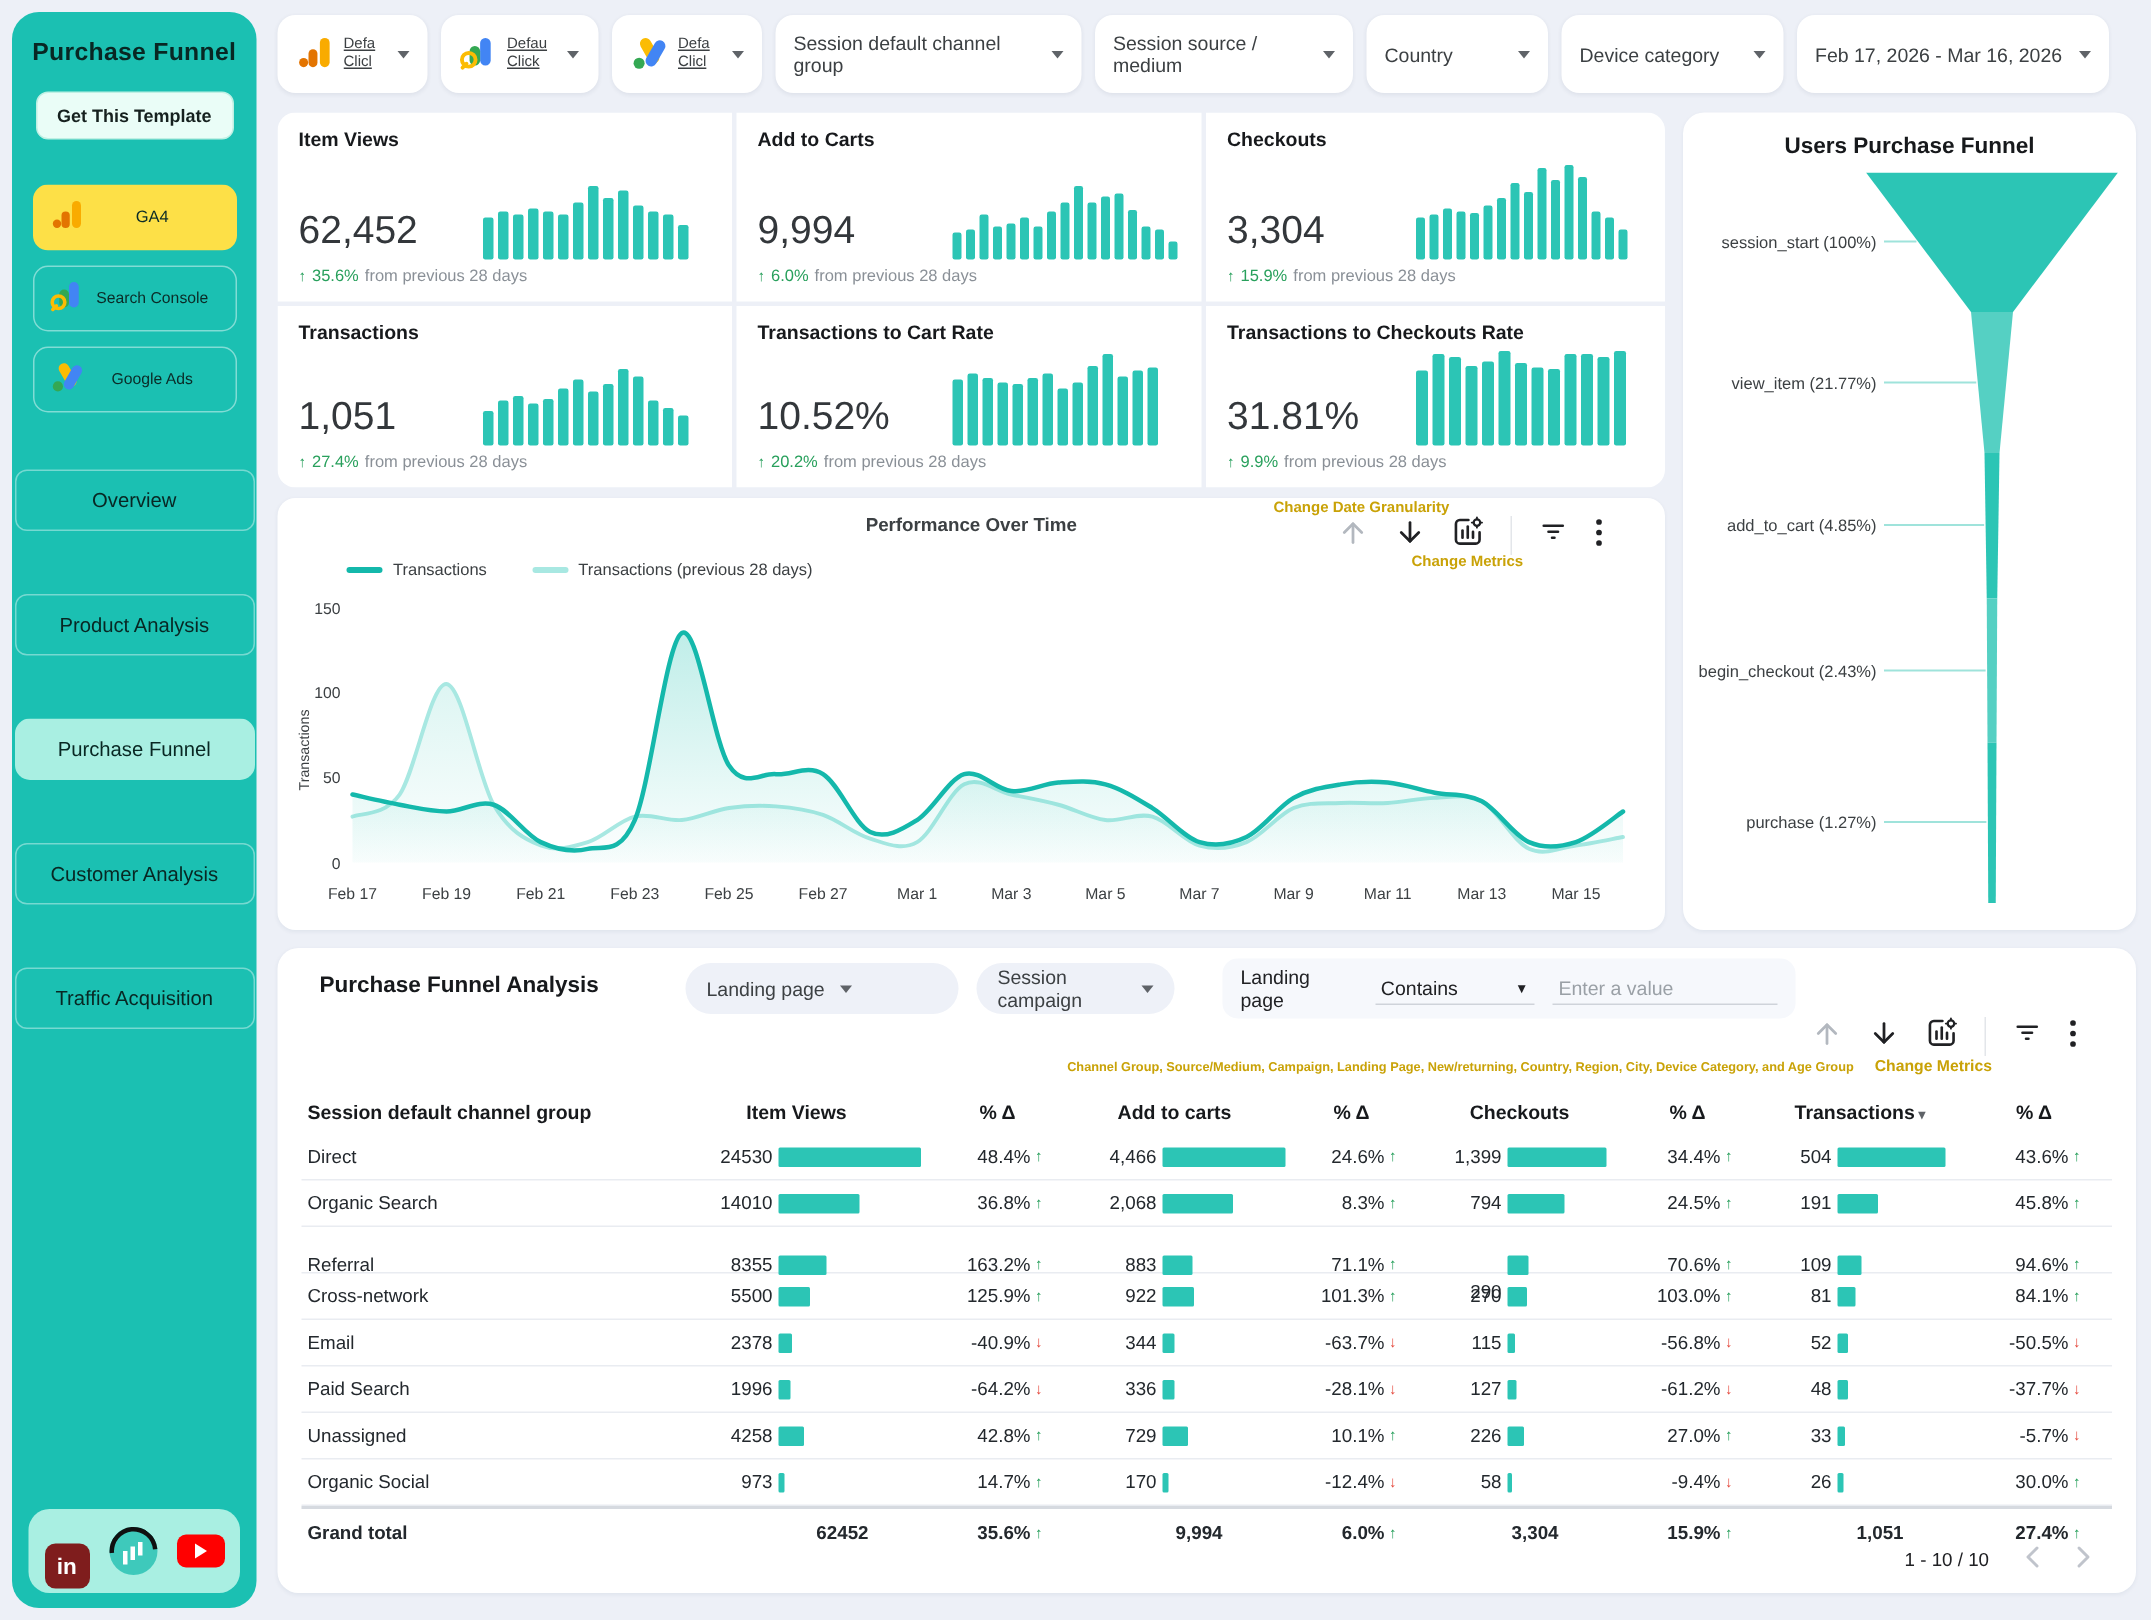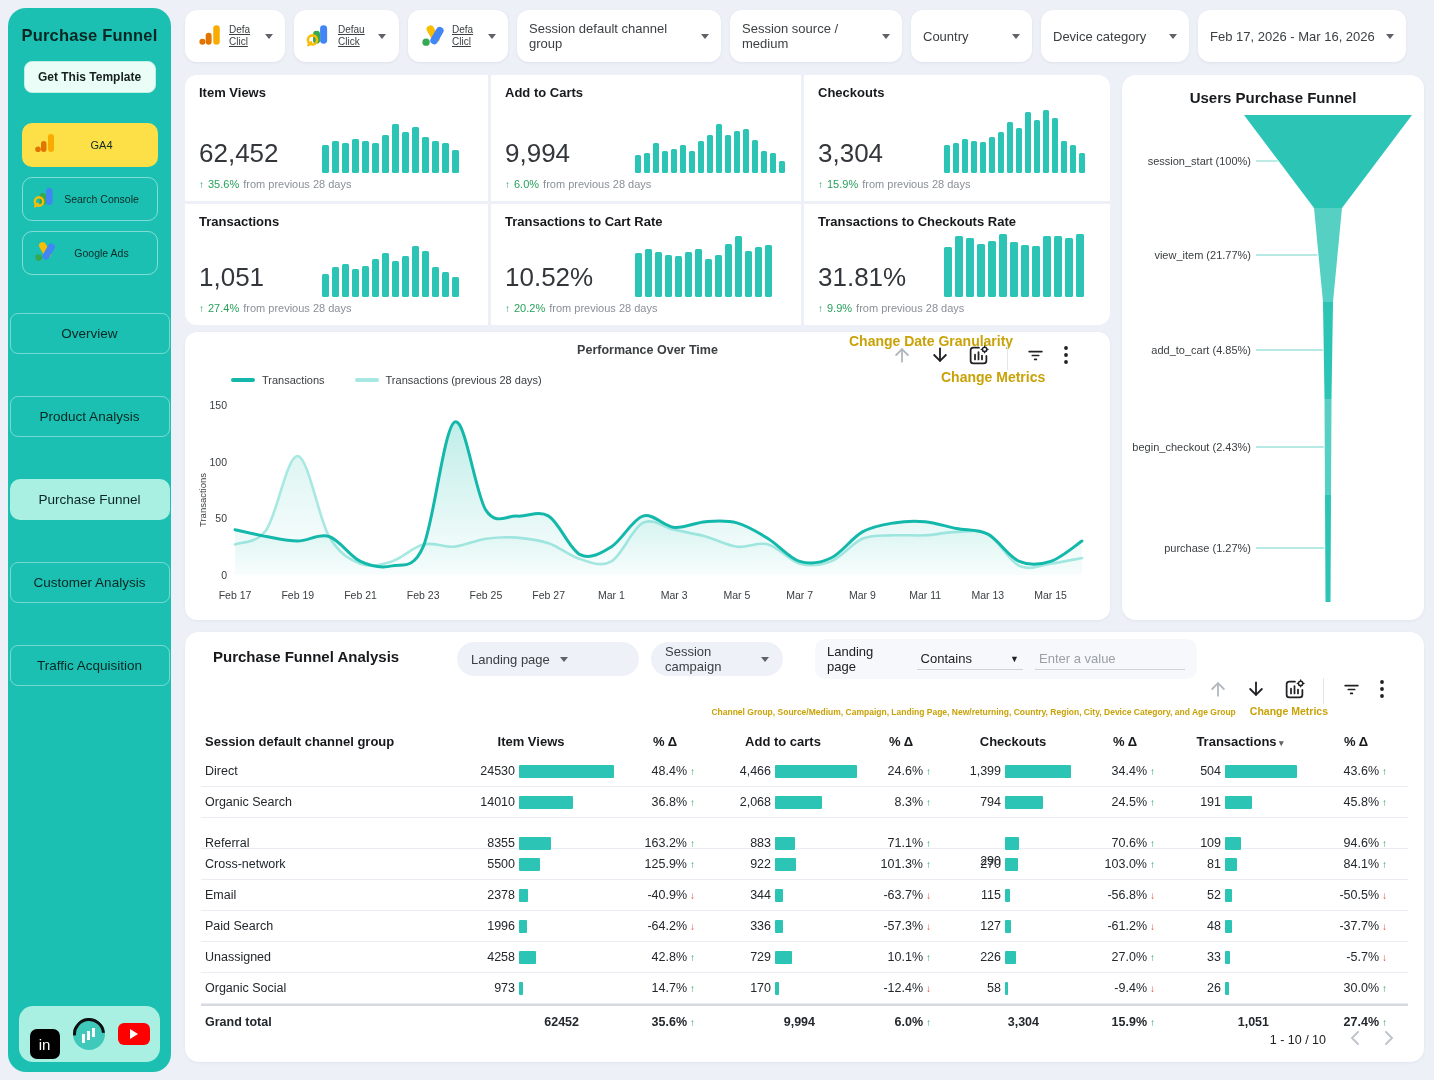--- a/index.html
+++ b/index.html
@@ -20,21 +20,21 @@
   .sb-src{ width:136px; height:44px; border-radius:10px; display:flex; align-items:center; padding:0 10px; margin-top:10px;
     border:1px solid rgba(255,255,255,.45); cursor:pointer;}
   .sb-src.active{ background:#fde047; border-color:transparent; }
   .sb-src .lbl{ flex:1; text-align:center; font-size:11px; color:#0b2b27; }
   .sb-nav{ width:160px; height:41px; border:1px solid rgba(255,255,255,.4); border-radius:8px;
     display:flex; align-items:center; justify-content:center; font-size:13.5px; color:#082723; margin-top:42px; cursor:pointer;}
   .sb-nav.first{ margin-top:38px; }
   .sb-nav.active{ background:#a9efe2; border-color:transparent; border-radius:10px; }
   .sb-social{ position:absolute; bottom:10px; left:11px; width:141px; height:56px; background:#a9efe2;
     border-radius:14px; display:flex; align-items:center; justify-content:center; gap:13px;}
-  .li-icon{ width:30px; height:30px; background:#000000; border-radius:7px; color:#fff; font-weight:normal;
+  .li-icon{ width:30px; height:30px; background:#7f1d1d; border-radius:7px; color:#fff; font-weight:bold;
     font-size:15px; display:flex; align-items:center; justify-content:center; cursor:pointer;margin-top:20px;}
   .brand-icon{ position:relative; width:32px; height:32px; border-radius:50%; background:#3ec9bb; cursor:pointer;}
   .brand-icon::before{ content:""; position:absolute; inset:0; border-radius:50%;
     border:3px solid #101010; border-right-color:transparent; border-bottom-color:transparent; transform:rotate(40deg);}
   .brand-icon .bars{ position:absolute; left:14px; top:13px; width:3px; height:9px; background:#fff;
     box-shadow:-5px 3px 0 0 #fff, 5px -3px 0 0 #fff;}
   .yt-icon{ width:32px; height:22px; background:#f00; border-radius:6px; display:flex; align-items:center; justify-content:center; cursor:pointer;}
   .yt-icon::after{ content:""; width:0; height:0; border-left:8px solid #fff; border-top:5px solid transparent; border-bottom:5px solid transparent;}
   
   .topbar{ position:absolute; left:185px; top:10px; display:flex; gap:9px; height:52px;}
@@ -55,21 +55,21 @@
   .sc-delta .pos{ color:#28a05c; }
   .spark{ position:absolute; right:14px; bottom:28px; width:152px; height:66px; display:flex; align-items:flex-end; gap:3px;}
   .spark i{ background:#2cc5b5; border-radius:1.5px; flex:none; display:block;}
   
   .perf{ position:absolute; left:185px; top:332px; width:925px; height:288px; background:#fff; border-radius:12px;
     box-shadow:0 1px 3px rgba(23,43,77,.06);}
   .perf-title{ position:absolute; top:11px; left:0; right:0; text-align:center; font-size:12.5px; font-weight:bold; color:#3c4043;}
   .toolbar{ display:flex; align-items:center; gap:18px;}
   .perf .toolbar{ position:absolute; top:12px; left:707px;}
   .tdiv{ width:1px; height:26px; background:#e3e6ea;}
-  .anno{ color:#c9a207; font-weight:bold; font-size:14px; position:absolute; white-space:nowrap;text-align:right;}
+  .anno{ color:#c9a207; font-weight:bold; font-size:10px; position:absolute; white-space:nowrap;text-align:right;}
   .perf .anno-top{ top:1px; left:664px;}
   .perf .anno-bottom{ top:37px; left:756px;}
   .legend{ position:absolute; top:42px; left:46px; display:flex; gap:30px; align-items:center; font-size:11px; color:#3c4043;}
   .legend .sw{ width:24px; height:3.5px; border-radius:2px; margin-right:7px; display:inline-block;}
   .legend .item{ display:flex; align-items:center;}
   
   .funnelcard{ position:absolute; left:1122px; top:75px; width:302px; height:545px; background:#fff; border-radius:14px;
     box-shadow:0 1px 3px rgba(23,43,77,.06);}
   .fn-title{ text-align:center; padding-top:14px; font-size:15px; font-weight:bold; color:#17191c;}
   
@@ -736,21 +736,21 @@
           </div>
           <div class="c-delta">
             <span>-64.2%</span>
             <span class="arr down">↓</span>
           </div>
           <div class="c-metric">
             <span class="num" style="width: 52px;">336</span>
             <span class="bar" style="width: 7.7px;"></span>
           </div>
           <div class="c-delta">
-            <span>-57.3%</span>
+            <span>-28.1%</span>
             <span class="arr down">↓</span>
           </div>
           <div class="c-metric">
             <span class="num" style="width: 46px;">127</span>
             <span class="bar" style="width: 6px;"></span>
           </div>
           <div class="c-delta">
             <span>-61.2%</span>
             <span class="arr down">↓</span>
           </div>

